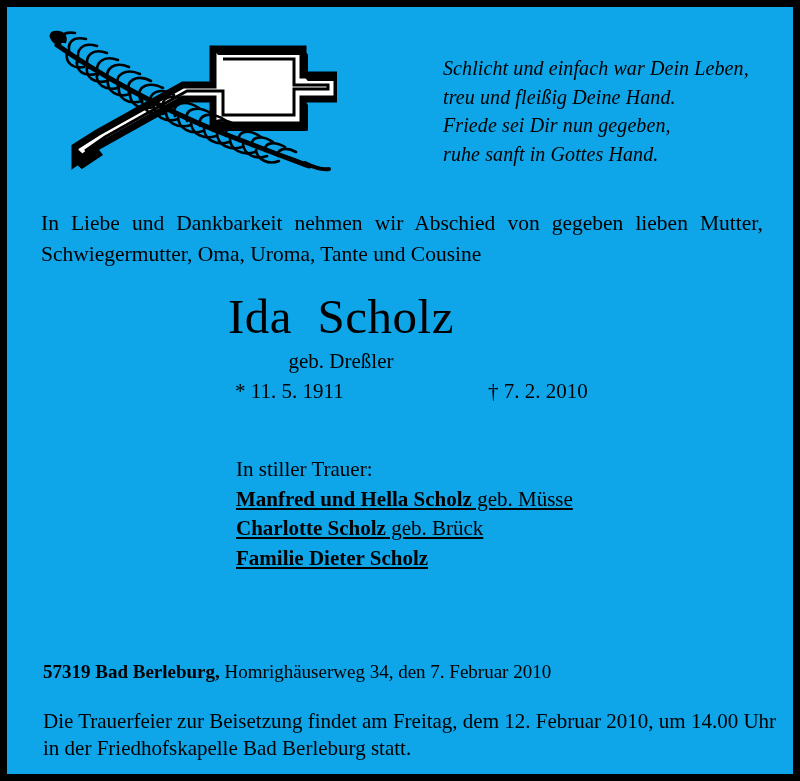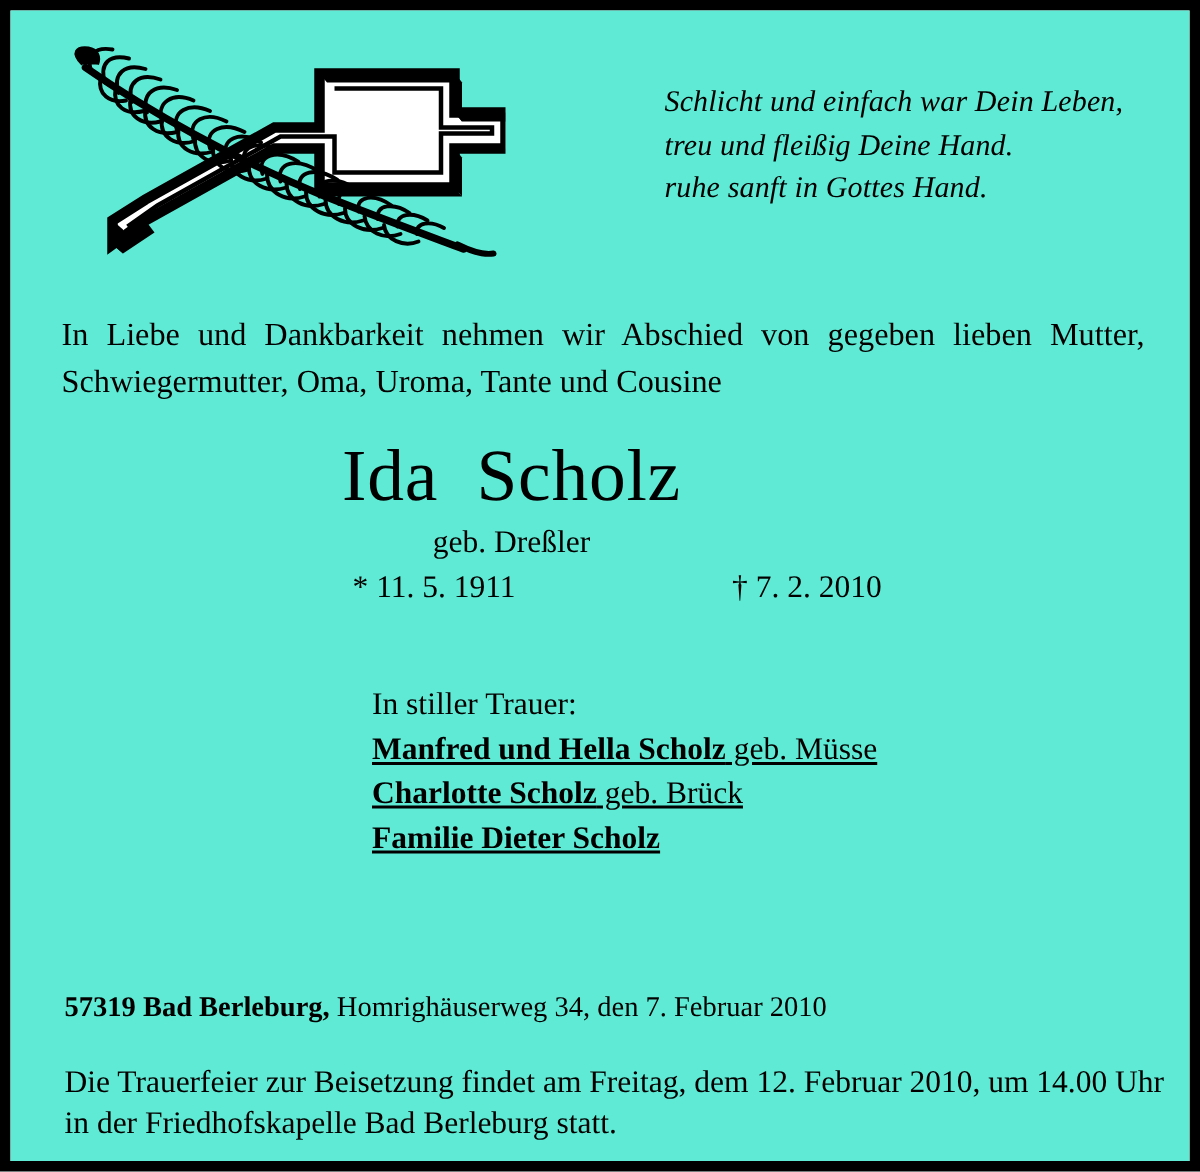--- a/index.html
+++ b/index.html
@@ -22,21 +22,21 @@
     height: 781px;
     background: #ffffff;
     border: 7px solid #000000;
   }
 
   .inner {
     position: relative;
     box-sizing: border-box;
     width: 100%;
     height: 100%;
-    background: #5eead4;
+    background: #0ea5e9;
     padding: 15px;
   }
 
   
   .top-area {
     position: absolute;
     left: 0;
     top: 0;
     width: 786px;
     height: 182px;
@@ -118,21 +118,20 @@
     top: 0;
     white-space: nowrap;
   }
 
   
   .mourners {
     position: absolute;
     left: 229px;
     top: 448px;
     width: 520px;
-    margin-left: 12px;
   }
   .mourn-head {
     font-size: 21px;
     line-height: 29.5px;
     white-space: nowrap;
   }
   .mourn-line {
     font-size: 21px;
     line-height: 29.5px;
     white-space: nowrap;
@@ -242,20 +241,21 @@
 
           <path d="M 18 14 C 10 6, 14 2, 22 3 C 28 4, 30 9, 28 14" fill="#000000" stroke="#000000" stroke-width="2"></path>
 
           <path d="M 268 134 C 278 139, 286 141, 292 140" fill="none" stroke="#000000" stroke-width="4" stroke-linecap="round"></path>
         </svg>
       </div>
 
       <div class="verse">
         <span class="vline">Schlicht und einfach war Dein Leben,</span>
         <span class="vline">treu und fleißig Deine Hand.</span>
+        <span class="vline">Friede sei Dir nun gegeben,</span>
         <span class="vline">ruhe sanft in Gottes Hand.</span>
       </div>
 
     </div>
 
     <div class="intro">
       <span class="iline first">In Liebe und Dankbarkeit nehmen wir Abschied von gegeben lieben Mutter,</span>
       <span class="iline">Schwiegermutter, Oma, Uroma, Tante und Cousine</span>
     </div>
 

